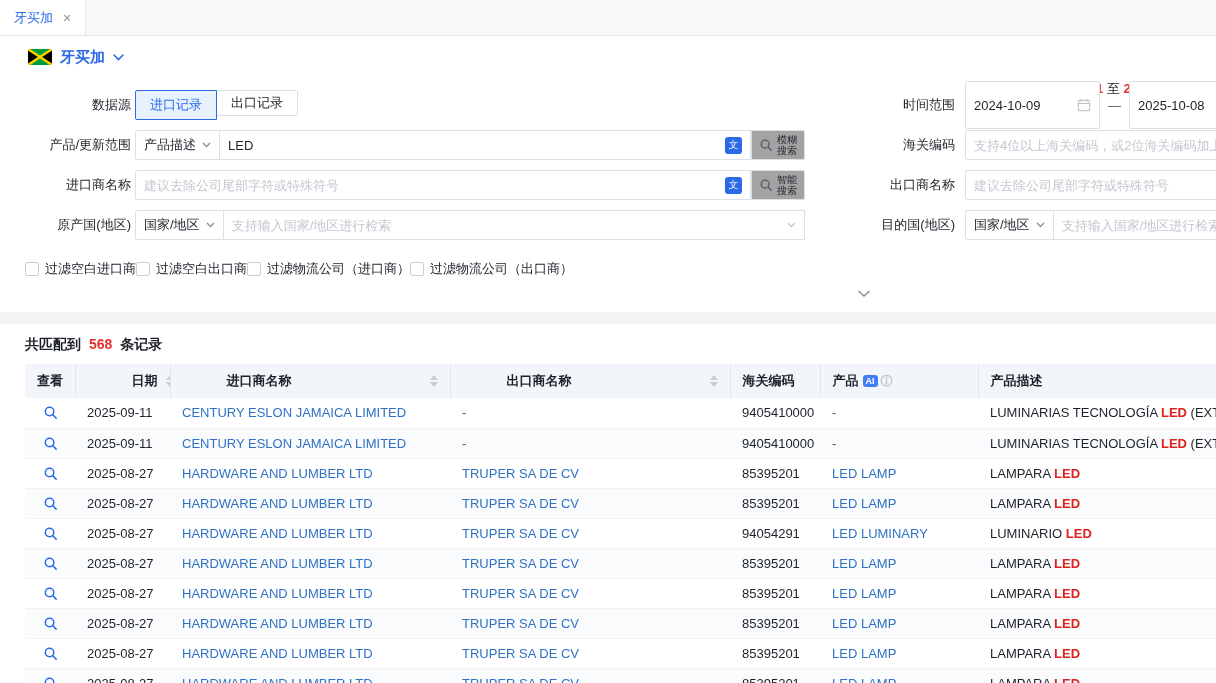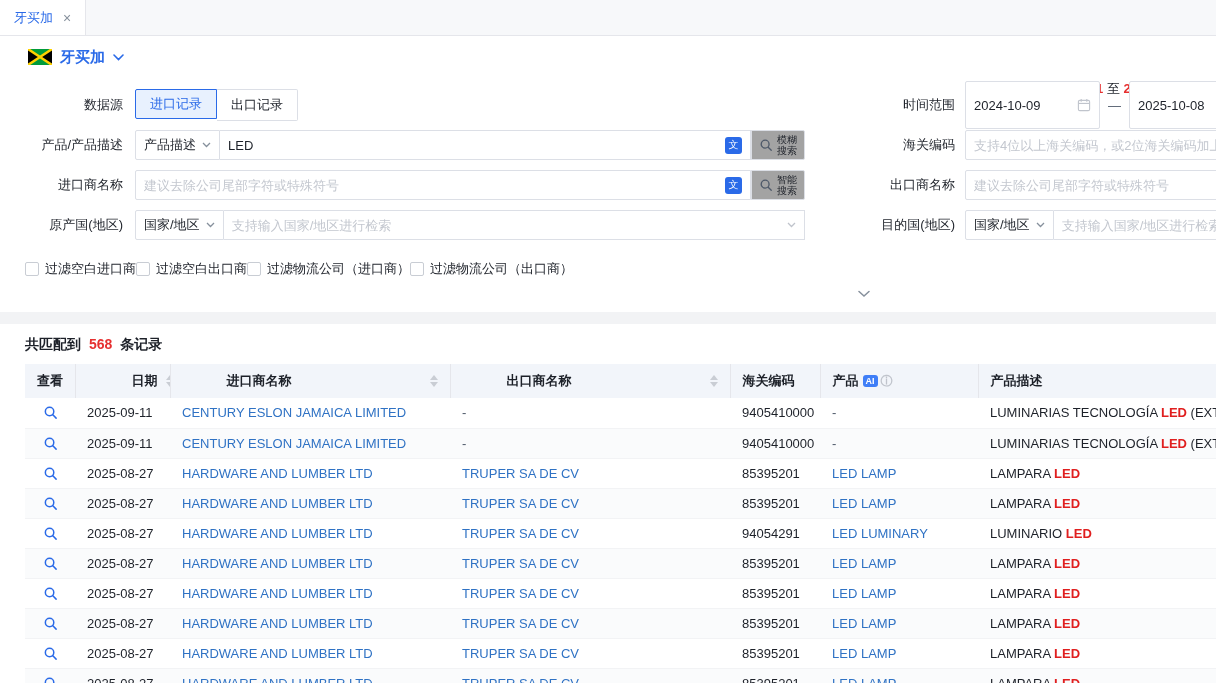--- a/index.html
+++ b/index.html
@@ -14,21 +14,21 @@
   
   .titlebar{height:42px;display:flex;align-items:center;gap:8px;padding-left:28px;}
   .country{color:#2a6ae8;font-weight:bold;font-size:15px;}
 
   
   .filter{position:relative;padding-top:2px;}
   .update-range{position:absolute;top:2px;right:26px;font-size:13px;color:#1d2129;white-space:nowrap;}
   .red{color:#e63030;font-weight:bold;margin-top:12px;}
   .frow{position:relative;display:flex;align-items:center;margin-top:10px;height:30px;}
   .frow:first-of-type{margin-top:22px;}
-  .flabel{width:135px;text-align:right;padding-right:12px;font-size:13px;color:#1d2129;flex:none;white-space:nowrap;}
+  .flabel{width:135px;text-align:right;padding-right:4px;font-size:13px;color:#1d2129;flex:none;white-space:nowrap;}
   .lgroup{display:flex;align-items:stretch;width:670px;flex:none;}
   .rgroup{position:absolute;left:880px;top:0;height:30px;display:flex;align-items:center;width:520px;}
   .rlabel{width:85px;text-align:right;padding-right:10px;font-size:13px;white-space:nowrap;flex:none;}
   .select{height:30px;border:1px solid #dcdfe6;border-radius:2px 0 0 2px;display:flex;align-items:center;gap:6px;padding:0 8px;font-size:13px;background:#fff;white-space:nowrap;flex:none;}
   .iwrap{height:30px;border:1px solid #dcdfe6;border-left:none;display:flex;align-items:center;gap:6px;flex:1;padding:0 8px;background:#fff;min-width:0;}
   .iwrap.standalone{border-left:1px solid #dcdfe6;border-radius:2px 0 0 2px;}
   .iwrap.rounded{border-left:1px solid #dcdfe6;border-radius:2px;}
   input{border:none;outline:none;flex:1;font-size:13px;font-family:inherit;color:#1d2129;min-width:0;background:transparent;}
   input::placeholder{color:#c3c7cf;}
   .seg{height:30px;border:1px solid #dcdfe6;border-left:1px solid #dcdfe6;border-radius:0 2px 2px 0;display:flex;align-items:center;gap:4px;padding:0 7px;background:#a3a3a3;flex:none;cursor:pointer;}
@@ -103,21 +103,21 @@
     <div class="update-range">
       <span>更新范围：</span><span class="red">2012-01-01</span>
       <span>至</span>
       <span class="red">2025-10-08</span>
     </div>
 
     <div class="frow">
       <div class="flabel">数据源</div>
       <div style="display:flex;">
         <div style="height:30px;padding:0 14px;display:flex;align-items:center;font-size:13px;border:1px solid #2a6ae8;background:#e8f1fe;color:#2a6ae8;border-radius:2px 0 0 2px;cursor:pointer;">进口记录</div>
-        <div style="height:32px;padding:0 14px;display:flex;align-items:center;font-size:13px;border:1px solid #dcdfe6;border-left:none;background:#fff;color:#1d2129;border-radius:0 2px 2px 0;cursor:pointer;">出口记录</div>
+        <div style="height:26px;padding:0 14px;display:flex;align-items:center;font-size:13px;border:1px solid #dcdfe6;border-left:none;background:#fff;color:#1d2129;border-radius:0 2px 2px 0;cursor:pointer;">出口记录</div>
       </div>
       <div class="rgroup">
         <div class="rlabel">时间范围</div>
         <div class="datebox">
           <input value="2024-10-09" style="">
           <span>
             <svg width="14" height="14" viewBox="0 0 15 15">
                 <rect x="1.5" y="2.5" width="12" height="11" rx="1.5" fill="none" stroke="#c0c4cc" stroke-width="1.2"></rect>
                 <line x1="4.5" y1="1" x2="4.5" y2="4" stroke="#c0c4cc" stroke-width="1.2"></line>
                 <line x1="10.5" y1="1" x2="10.5" y2="4" stroke="#c0c4cc" stroke-width="1.2"></line>
@@ -126,21 +126,21 @@
           </span>
         </div>
         <span class="dash">—</span>
         <div class="datebox">
           <input value="2025-10-08" style="">
         </div>
       </div>
     </div>
 
     <div class="frow">
-      <div class="flabel">产品/产品描述</div>
+      <div class="flabel">产品/更新范围</div>
       <div class="lgroup">
         <div class="select">
           <span>产品描述</span>
           <svg width="9" height="6" viewBox="0 0 9 6">
               <polyline points="1,1 4.5,4.5 8,1" fill="none" stroke="#86909c" stroke-width="1.3"></polyline>
             </svg>
         </div>
         <div class="iwrap">
           <input value="LED" style="">
           <span class="ticon">文</span>

